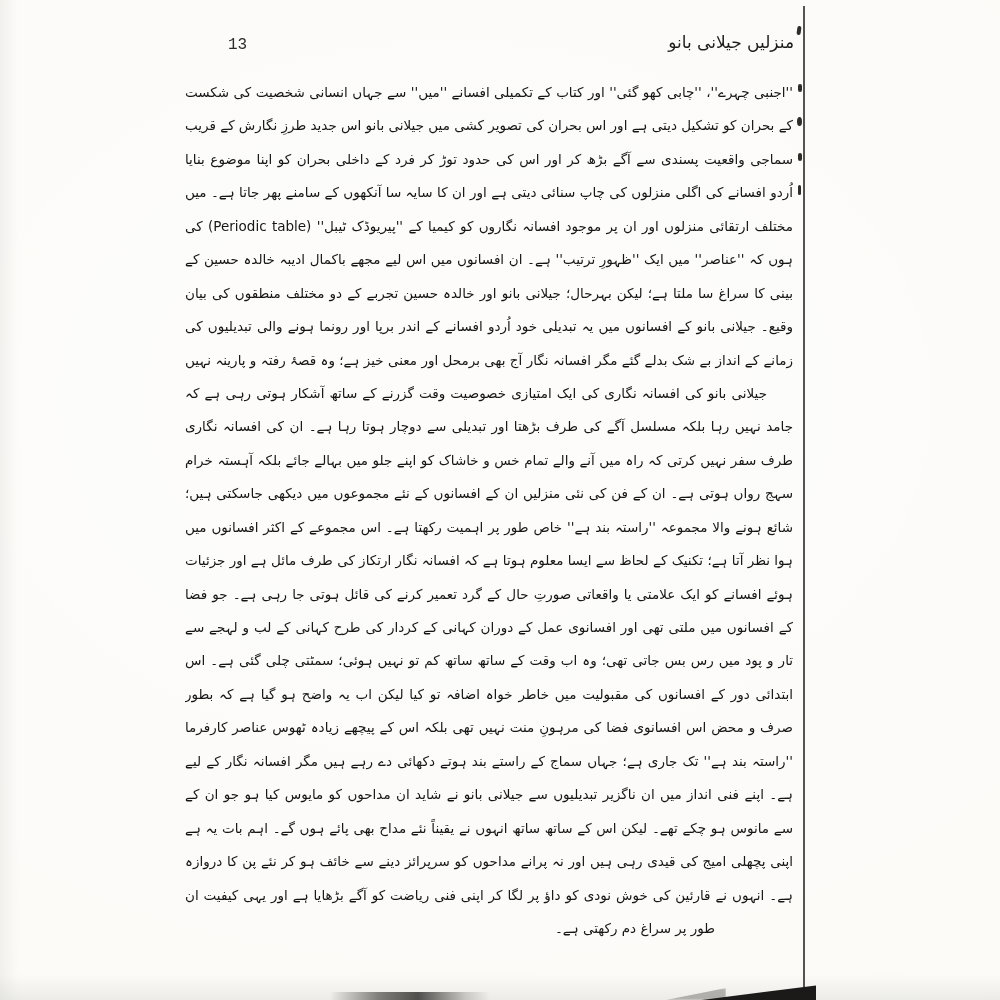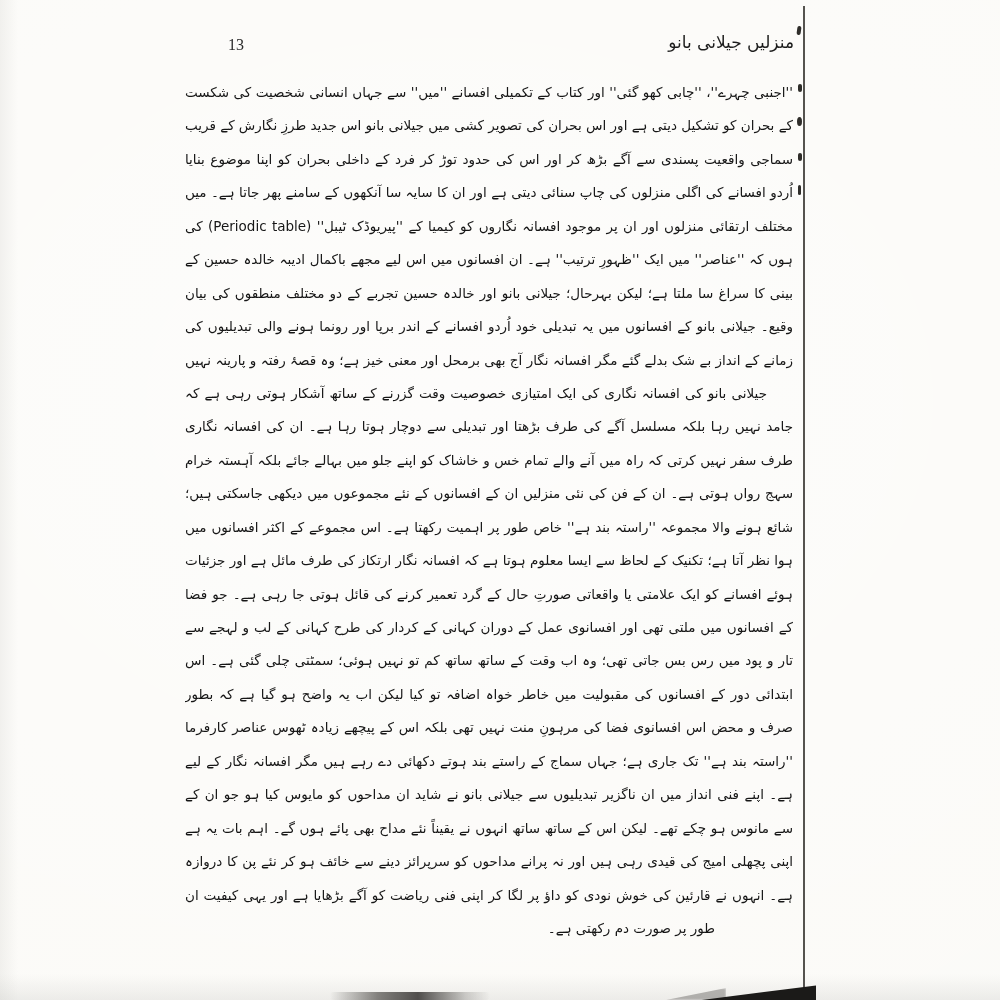--- a/index.html
+++ b/index.html
@@ -21,21 +21,21 @@
 
   
   .running-header {
     position:absolute; top:32px; right:206px;
     direction:rtl; font-size:17px; color:#1c1c1c;
     letter-spacing:0; white-space:nowrap;
   }
   
   .page-number {
     position:absolute; top:36px; left:228px;
-    font-family:Liberation Serif, serif;
+    font-family:Liberation Mono, monospace;
     font-size:16px; color:#2b2b2b;
   }
 
   
   .body-text {
     position:absolute; top:76px; left:185px; width:608px;
     direction:rtl; color:#161616;
     font-size:13.5px;
   }
   .line {
@@ -122,21 +122,21 @@
         <div class="line">تار و پود میں رس بس جاتی تھی؛ وہ اب وقت کے ساتھ ساتھ کم تو نہیں ہوئی؛ سمٹتی چلی گئی ہے۔ اس فضا آفرینی نے ان کے</div>
         <div class="line">ابتدائی دور کے افسانوں کی مقبولیت میں خاطر خواہ اضافہ تو کیا لیکن اب یہ واضح ہو گیا ہے کہ بطور افسانہ نگار ان کی کامیابی</div>
         <div class="line">صرف و محض اس افسانوی فضا کی مرہونِ منت نہیں تھی بلکہ اس کے پیچھے زیادہ ٹھوس عناصر کارفرما رہے ہیں اور یہ کارفرمائی</div>
         <div class="line">''راستہ بند ہے'' تک جاری ہے؛ جہاں سماج کے راستے بند ہوتے دکھائی دے رہے ہیں مگر افسانہ نگار کے لیے راستہ کھلا</div>
         <div class="line">ہے۔ اپنے فنی انداز میں ان ناگزیر تبدیلیوں سے جیلانی بانو نے شاید ان مداحوں کو مایوس کیا ہو جو ان کے پچھلے طریقِ کار</div>
         <div class="line">سے مانوس ہو چکے تھے۔ لیکن اس کے ساتھ ساتھ انہوں نے یقیناً نئے مداح بھی پائے ہوں گے۔ اہم بات یہ ہے کہ نہ تو وہ</div>
         <div class="line">اپنی پچھلی امیج کی قیدی رہی ہیں اور نہ پرانے مداحوں کو سرپرائز دینے سے خائف ہو کر نئے پن کا دروازہ اپنے اندر بند کیا</div>
         <div class="line">ہے۔ انہوں نے قارئین کی خوش نودی کو داؤ پر لگا کر اپنی فنی ریاضت کو آگے بڑھایا ہے اور یہی کیفیت ان کو افسانہ نگار کے</div>
       </div>
 
-    <div class="line closing-line">طور پر صورت دم رکھتی ہے۔</div>
+    <div class="line closing-line">طور پر سراغ دم رکھتی ہے۔</div>
 
   </div>
 
   <div class="page-edge-line"></div>
   <div class="edge-mark m1"></div>
   <div class="edge-mark m2"></div>
   <div class="edge-mark m3"></div>
   <div class="edge-mark m4"></div>
   <div class="edge-mark m5"></div>
 

